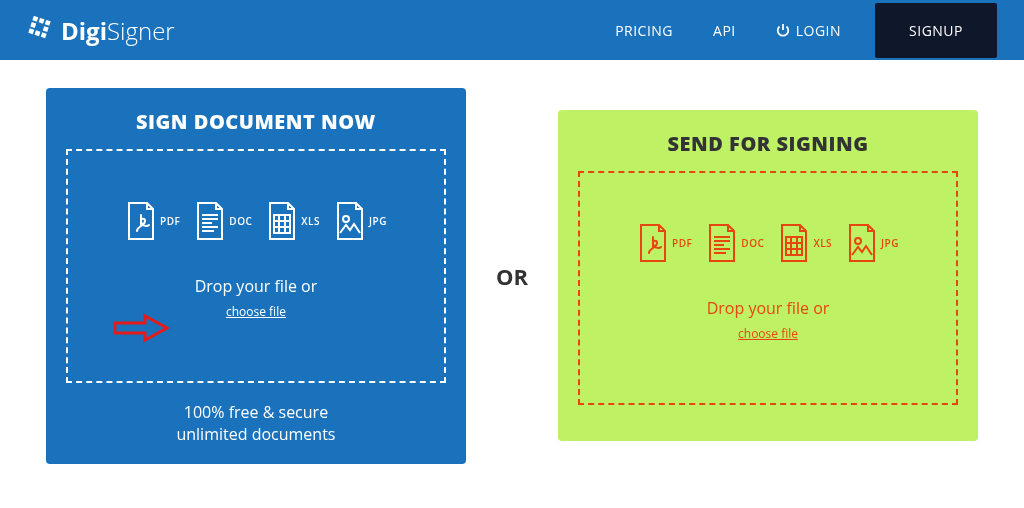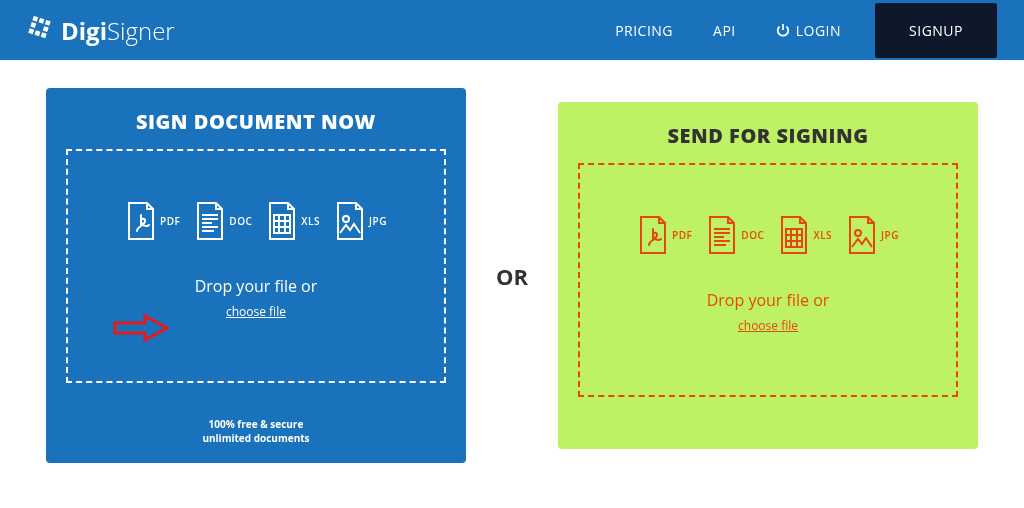--- a/index.html
+++ b/index.html
@@ -107,24 +107,23 @@
 .choose-link {
   display: inline-block;
   text-decoration: underline;
   font-size: 12px;
   cursor: pointer;
   margin-top: 6px;
 }
 .card-grey .choose-link { color: #e84610; }
 
 .footer-text {
-  margin-top: 34px;
-  font-size: 10px;
+  margin-top: 18px;
+  font-size: 16px;
   line-height: 1.4;
-  font-weight: bold;
 }
 .card-grey .footer-text { color: #333; }
 
 .or-divider {
   font-weight: 700;
   font-size: 22px;
   color: #333;
 }
 
 .arrow-annotation {

